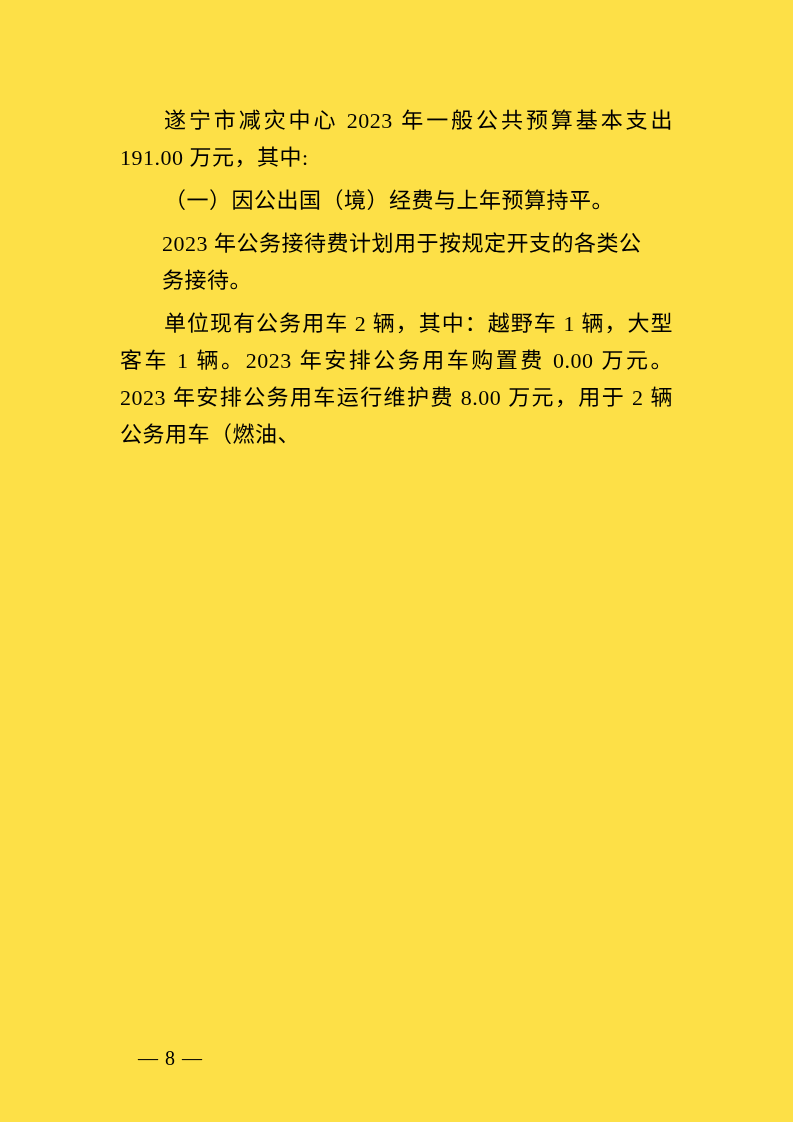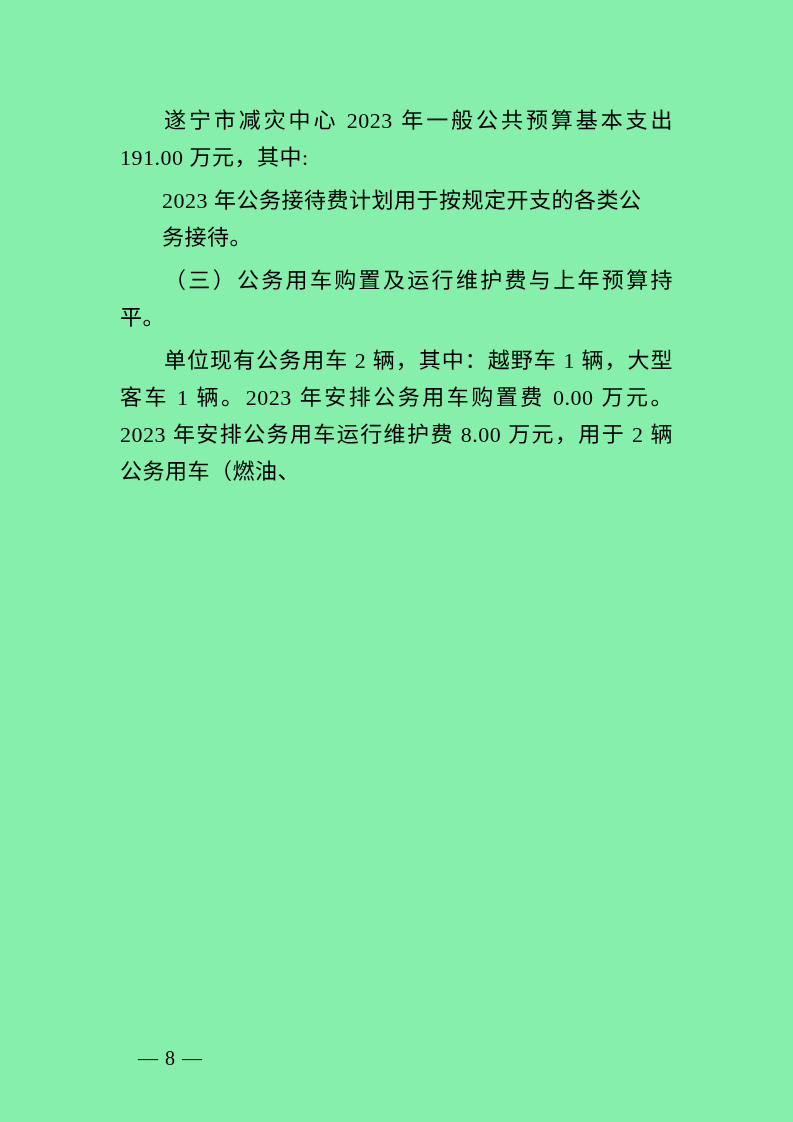--- a/index.html
+++ b/index.html
@@ -1,20 +1,20 @@
 <!DOCTYPE html>
 <html lang="zh-CN"><head>
 <meta charset="utf-8">
 <style>
   html, body { margin: 0; padding: 0; }
   .page {
     position: relative;
     width: 793px;
     height: 1122px;
-    background: #86efac;
+    background: #fde047;
     color: #000000;
     font-family: "Liberation Serif", "DejaVu Serif", serif;
     overflow: hidden;
   }
   .content {
     position: absolute;
     left: 120px;
     top: 102px;
     width: 553px;
   }
@@ -50,19 +50,19 @@
     line-height: 24px;
     letter-spacing: 1px;
   }
 </style>
 </head>
 <body>
 
 <div class="page">
   <div class="content">
     <p class="para">遂宁市减灾中心 2023 年一般公共预算基本支出 191.00 万元，其中:</p>
+    <p class="para">（一）因公出国（境）经费与上年预算持平。</p>
     <p class="para para-block-indent">2023 年公务接待费计划用于按规定开支的各类公务接待。</p>
-    <p class="para">（三）公务用车购置及运行维护费与上年预算持平。</p>
     <p class="para">单位现有公务用车 2 辆，其中：越野车 1 辆，大型客车 1 辆。2023 年安排公务用车购置费 0.00 万元。2023 年安排公务用车运行维护费 8.00 万元，用于 2 辆公务用车（燃油、</p>
   </div>
 
   <div class="footer">— 8 —</div>
 </div>
 
 </body></html>

